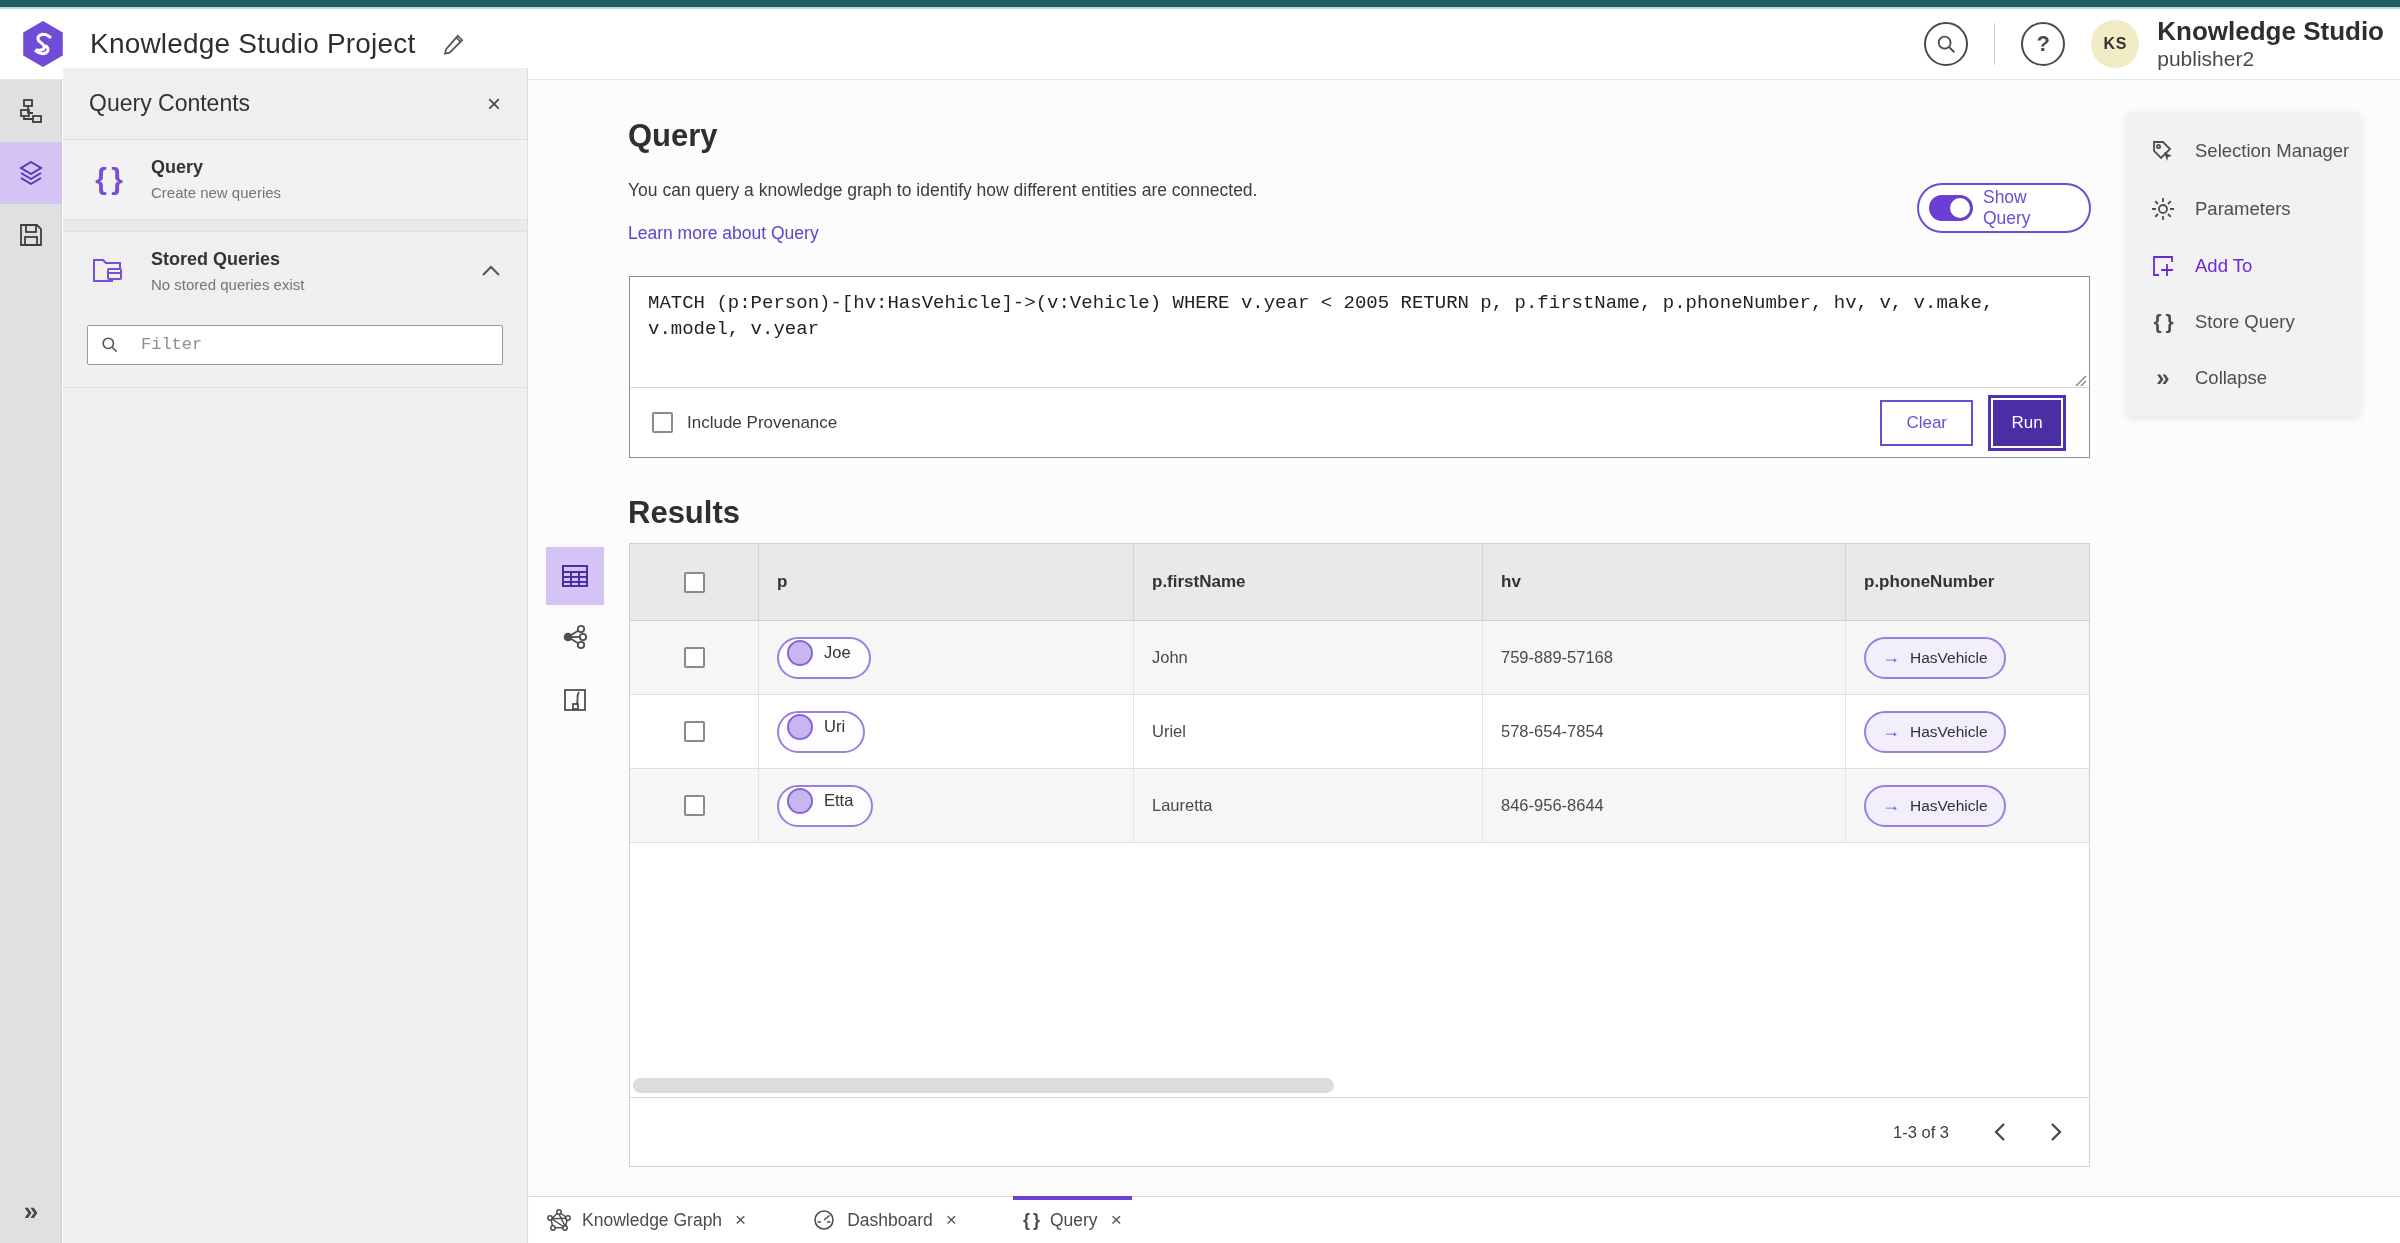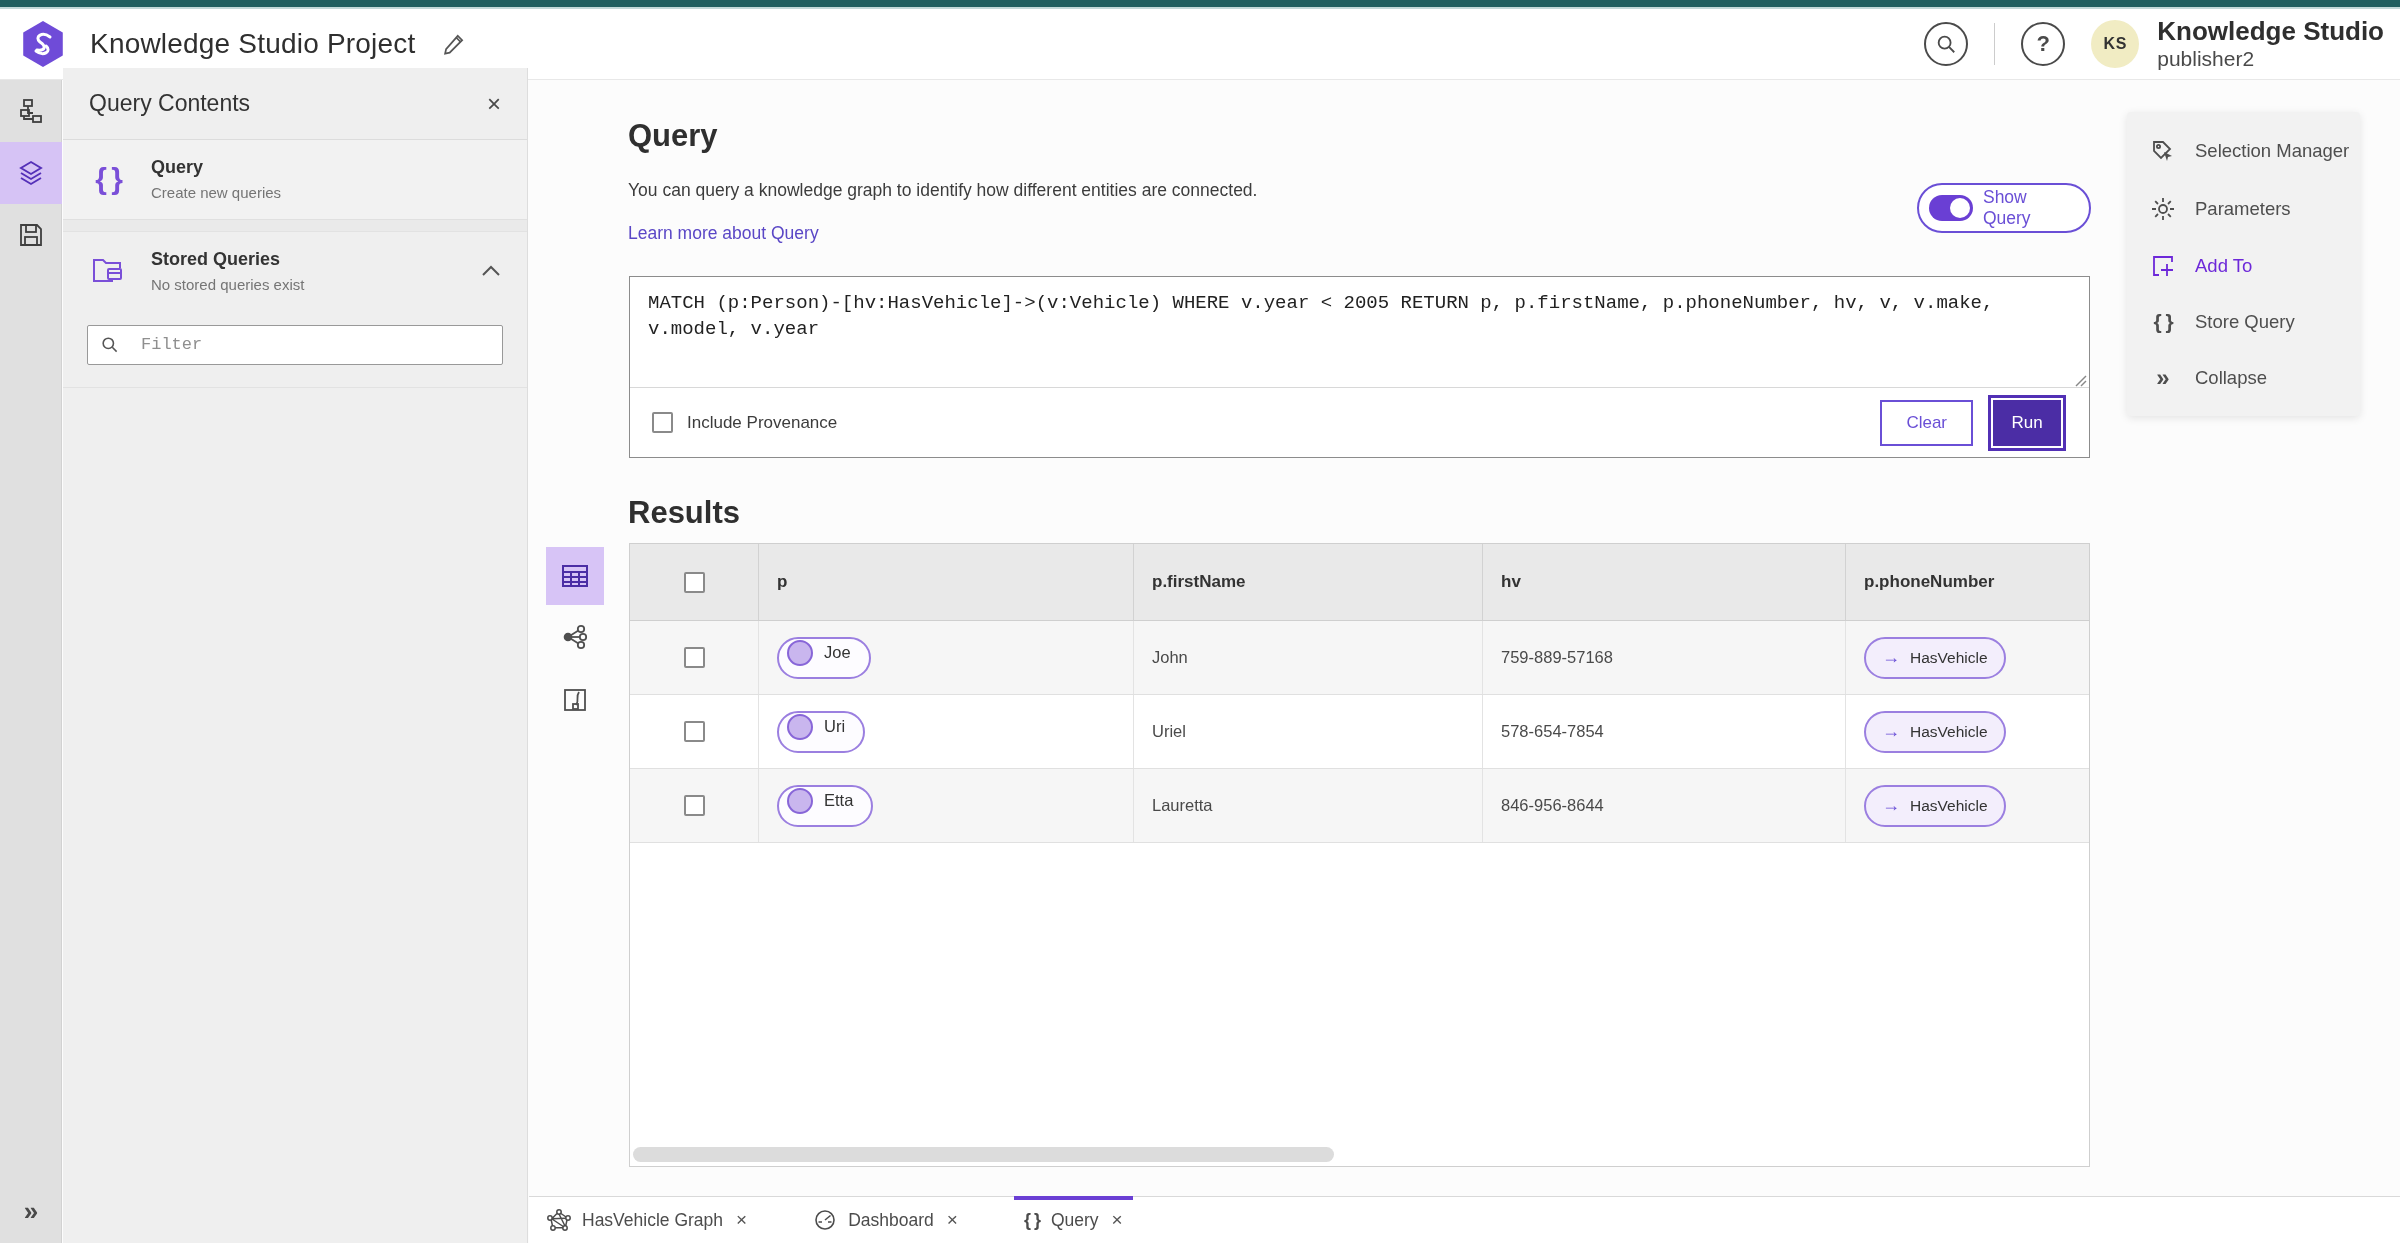--- a/index.html
+++ b/index.html
@@ -391,20 +391,33 @@
             <span class="edge-arrow">→</span>
             <span class="edge-label">HasVehicle</span>
           </span>
         </div>
     </div>
 
     <div class="t-spacer">
       <div class="h-scroll-thumb"></div>
     </div>
 
+    <div class="t-footer">
+      <div class="page-range">1-3 of 3</div>
+      <div class="pager-btn">
+        <svg width="13" height="20" viewBox="0 0 13 20" fill="none" stroke="currentColor" stroke-width="2.2">
+            <path d="M11 2 L3 10 L11 18"></path>
+          </svg>
+      </div>
+      <div class="pager-btn">
+        <svg width="13" height="20" viewBox="0 0 13 20" fill="none" stroke="currentColor" stroke-width="2.2">
+            <path d="M2 2 L10 10 L2 18"></path>
+          </svg>
+      </div>
+    </div>
   </div>
 
   <div class="side-panel">
     <div class="side-item">
       <span class="side-icon">
         <svg width="26" height="26" viewBox="0 0 26 26" fill="none" stroke="currentColor" stroke-width="1.8">
           <path d="M4 4 H13 L20 11 L11 20 L4 13 Z"></path>
             <circle cx="8.5" cy="8.5" r="1.6"></circle>
           <path d="M14 14 L22 18 L18 19 L17 23 Z" fill="currentColor" stroke="none"></path>
         </svg>
@@ -443,21 +456,21 @@
 <div class="bottombar">
   <div class="tab">
     <svg width="24" height="24" viewBox="0 0 24 24" fill="none" stroke="currentColor" stroke-width="1.5">
       <circle cx="12" cy="4" r="2.2"></circle>
         <circle cx="21" cy="10" r="2.2"></circle>
         <circle cx="18" cy="20" r="2.2"></circle>
       <circle cx="6" cy="20" r="2.2"></circle>
         <circle cx="3" cy="10" r="2.2"></circle>
       <path d="M5 10.5 L10 5.5 M14 5.5 L19 9 M20 12 L18.7 17.8 M8.2 19.8 L15.8 19.8 M4.2 12 L5.5 17.8 M5 11 L17 19 M12 6 L18 18 M4.8 10.8 L19 10.2"></path>
     </svg>
-    <span>HasVehicle Graph</span>
+    <span>Knowledge Graph</span>
     <span class="tab-close">×</span>
   </div>
   <div class="tab">
     <svg width="24" height="24" viewBox="0 0 24 24" fill="none" stroke="currentColor" stroke-width="1.6">
       <circle cx="12" cy="12" r="9"></circle>
         <path d="M12 12 L17.5 7.5"></path>
         <path d="M5.5 14 H9 M15 14 H18.5"></path>
     </svg>
     <span>Dashboard</span>
     <span class="tab-close">×</span>

